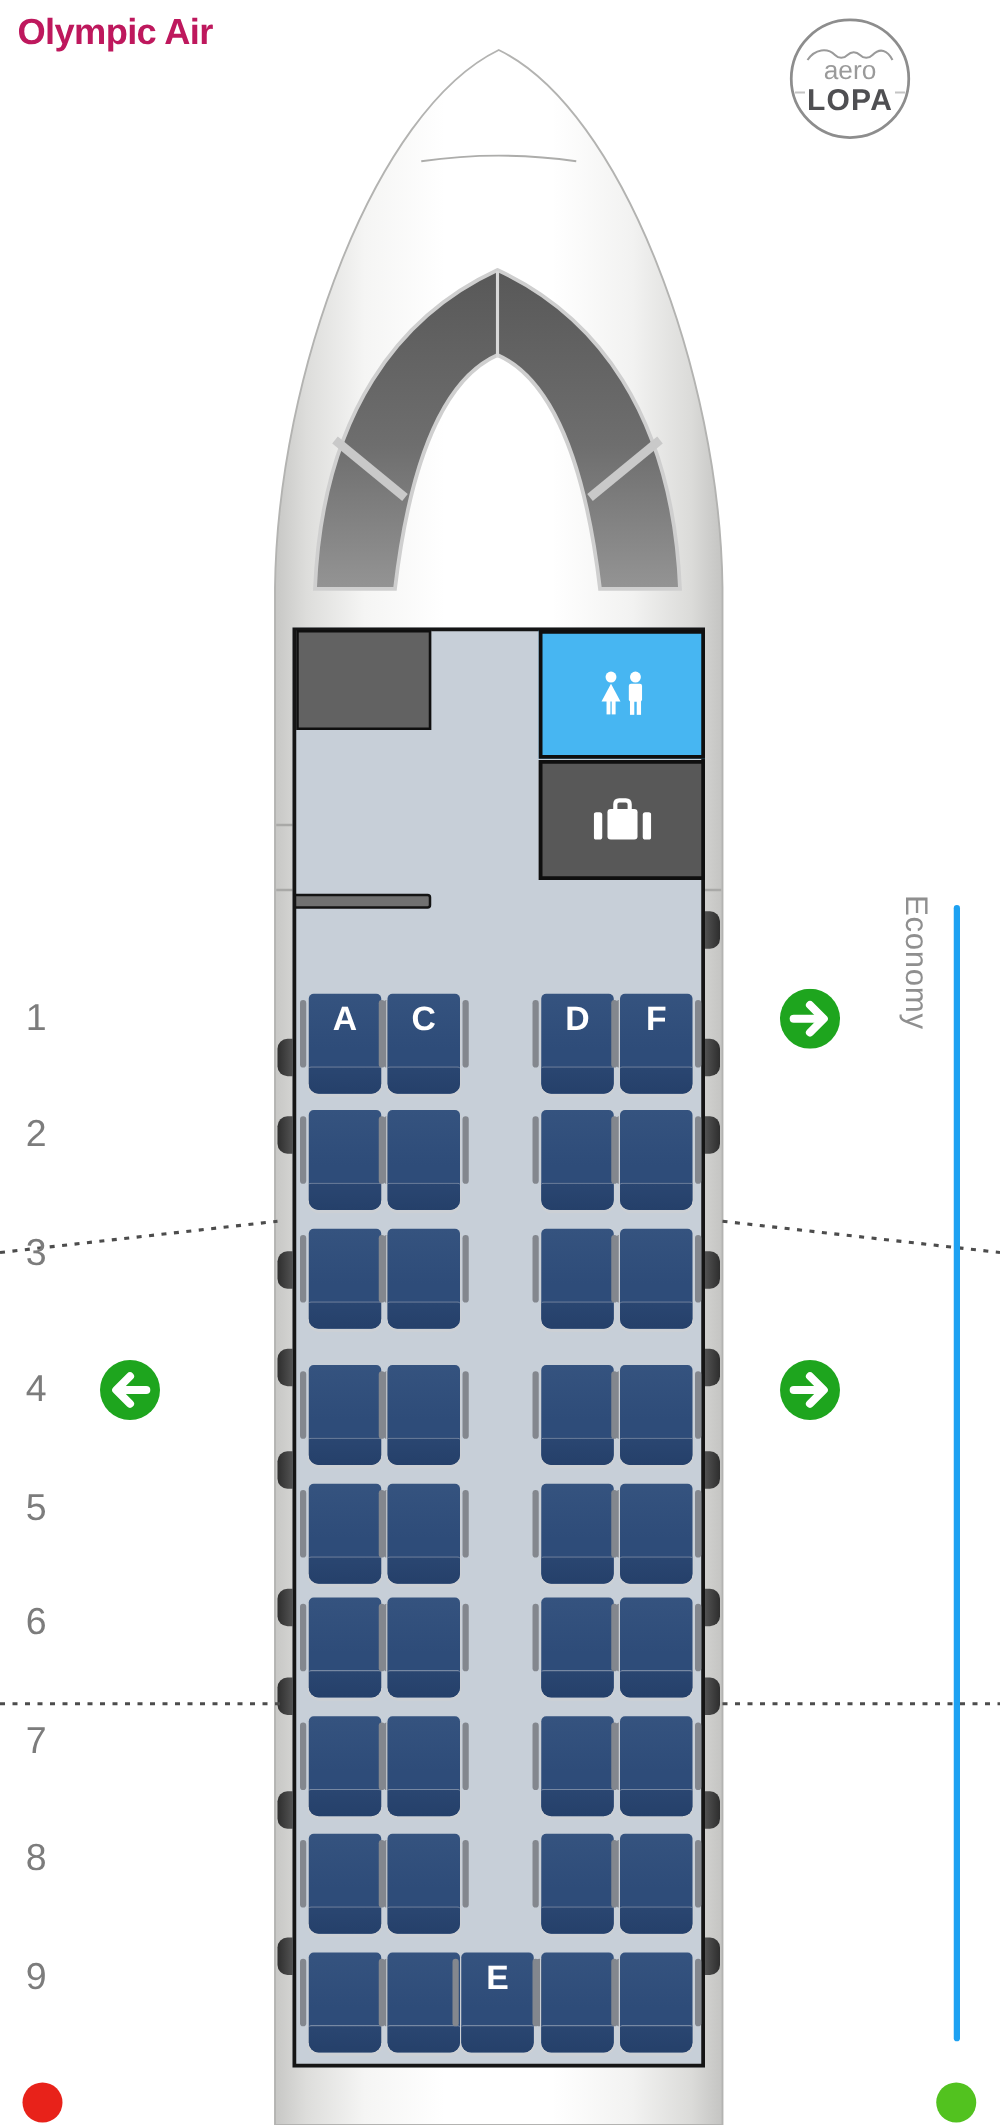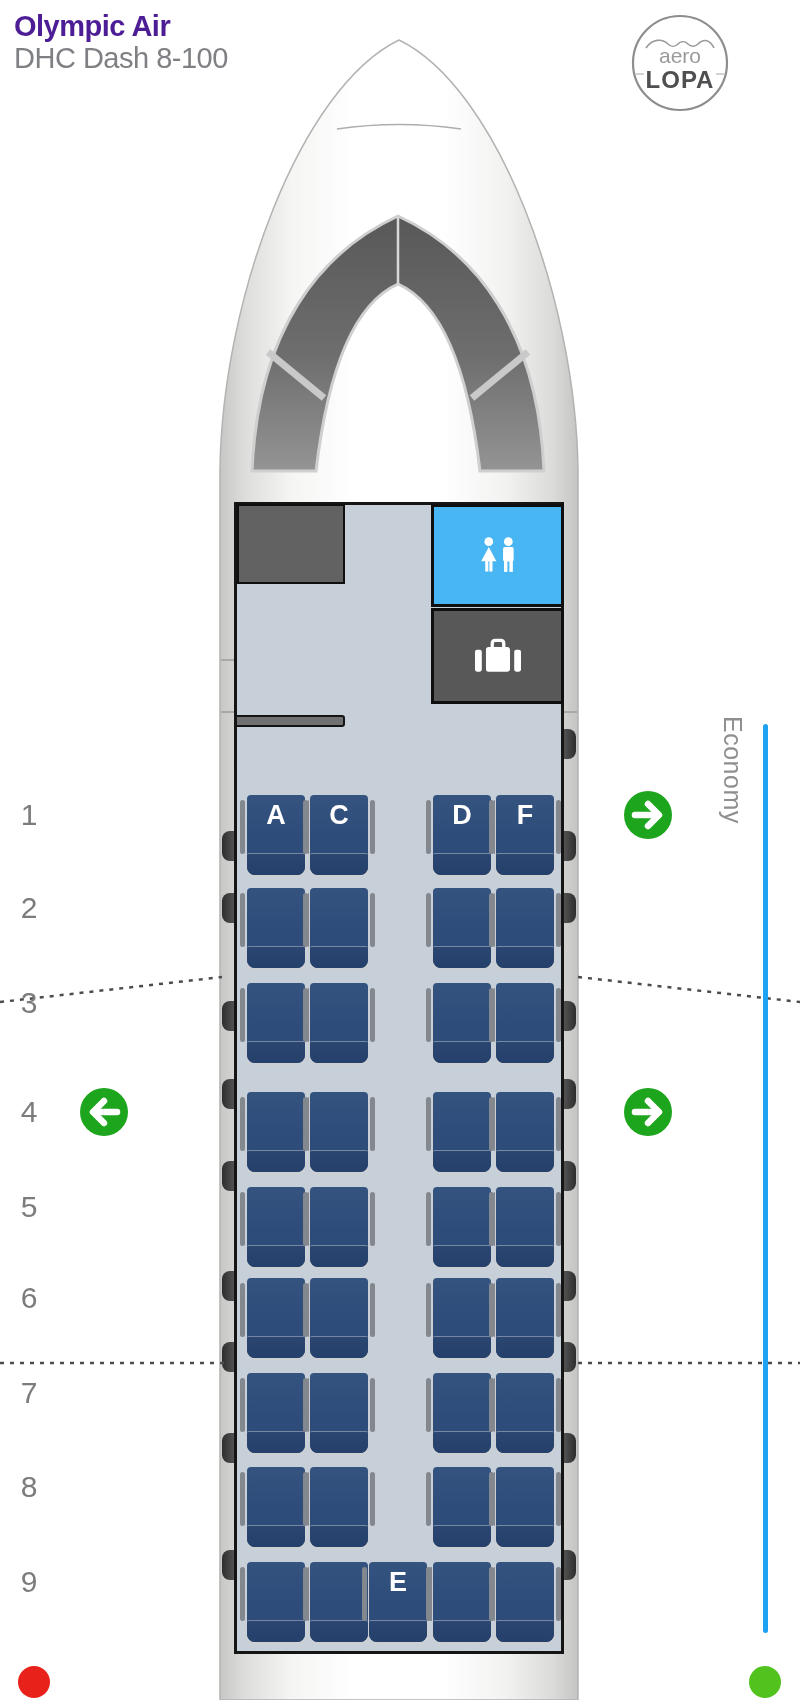--- a/index.html
+++ b/index.html
@@ -4,21 +4,21 @@
 <style>
   html,body{margin:0;padding:0;}
   body{
     width:800px;height:1700px;position:relative;background:#ffffff;
     font-family:"Liberation Sans", sans-serif;overflow:hidden;
     --c-seat:#2e4c79; --c-seat-dark:#25406a; --c-lav:#47b6f2; --c-exit:#1ea51e;
     --c-econ:#1da1f2; --c-red:#e8221a; --c-green:#52c21f;
   }
   
   .titleblock{position:absolute;left:14px;top:10px;line-height:1.12;}
-  .titleblock h1{margin:0;font-size:29px;font-weight:700;color:#4c1d95;letter-spacing:-.5px;}
+  .titleblock h1{margin:0;font-size:29px;font-weight:700;color:#be185d;letter-spacing:-.5px;}
   .titleblock h2{margin:0;font-size:29px;font-weight:400;color:#7e8083;letter-spacing:-.5px;}
   
   .cabin{position:absolute;left:234px;top:502px;width:330px;height:1152px;
     background:#c7cfd8;border:3px solid #151515;box-sizing:border-box;z-index:2;}
   .galley{position:absolute;left:237px;top:504px;width:108px;height:80px;background:#626262;
     border:2.5px solid #0f0f0f;box-sizing:border-box;z-index:3;}
   .lav{position:absolute;left:431px;top:504px;width:133px;height:103px;background:var(--c-lav);
     border:3px solid #0f0f0f;box-sizing:border-box;z-index:3;display:flex;align-items:center;justify-content:center;}
   .closet{position:absolute;left:431px;top:608px;width:133px;height:96px;background:#585858;
     border:3px solid #0f0f0f;box-sizing:border-box;z-index:3;display:flex;align-items:center;justify-content:center;}
@@ -102,21 +102,20 @@
   <g stroke="#4c4c4c" stroke-width="2.5" stroke-dasharray="4 6" fill="none">
     <line x1="0" y1="1002" x2="222" y2="977"></line>
     <line x1="578" y1="977" x2="800" y2="1002"></line>
     <line x1="0" y1="1363" x2="224" y2="1363"></line>
     <line x1="578" y1="1363" x2="800" y2="1363"></line>
   </g>
 </svg>
 
 <div class="titleblock">
   <h1>Olympic Air</h1>
-  <h2>DHC Dash 8-100</h2>
 </div>
 
 <svg class="logo" viewBox="0 0 100 100">
   <circle cx="50" cy="50" r="47" fill="#ffffff" stroke="#8d8d8d" stroke-width="2.2"></circle>
   <path d="M16,35 C22,26 32,25 38,31 C41,34 45,34 48,31 C51,28 55,28 58,31 C61,34 65,34 68,31 C74,25 80,27 84,35" fill="none" stroke="#9a9a9a" stroke-width="1.6"></path>
   <line x1="6" y1="61" x2="14" y2="61" stroke="#c4c4c4" stroke-width="1.5"></line>
   <line x1="86" y1="61" x2="94" y2="61" stroke="#c4c4c4" stroke-width="1.5"></line>
   <text x="50" y="50" text-anchor="middle" font-family="Liberation Sans, sans-serif" font-size="21" fill="#9a9a9a">aero</text>
   <text x="50" y="75" text-anchor="middle" font-family="Liberation Sans, sans-serif" font-size="24" font-weight="bold" fill="#4f4f52" letter-spacing="1">LOPA</text>
 </svg>

